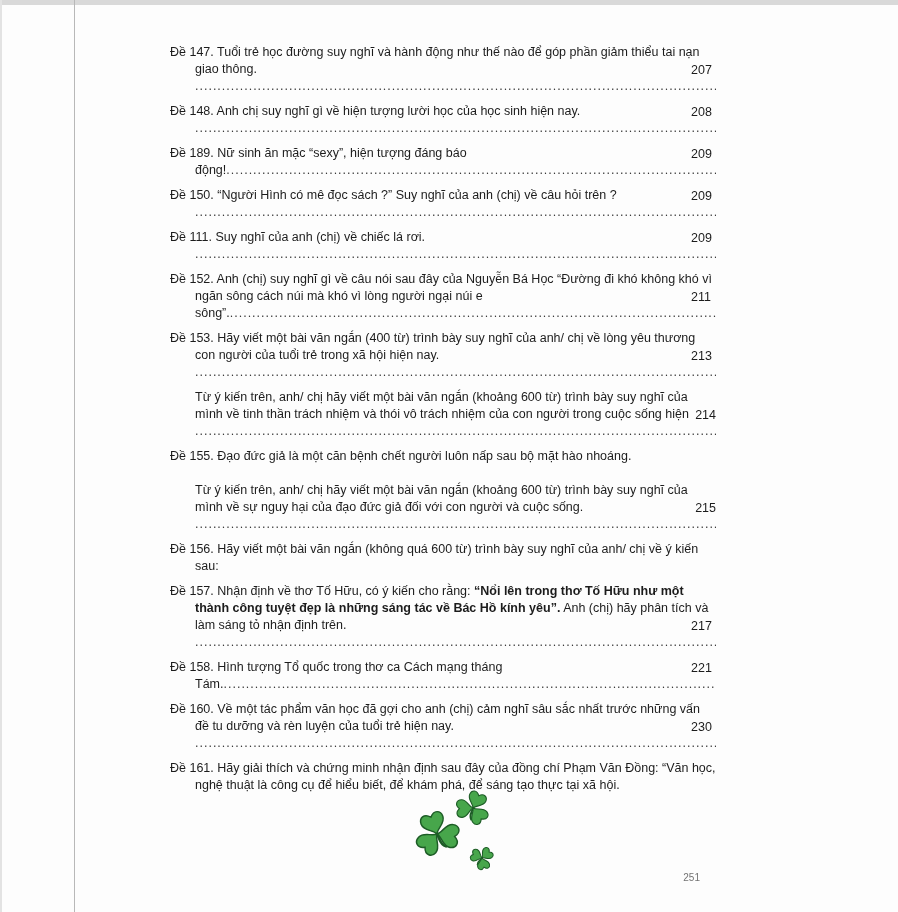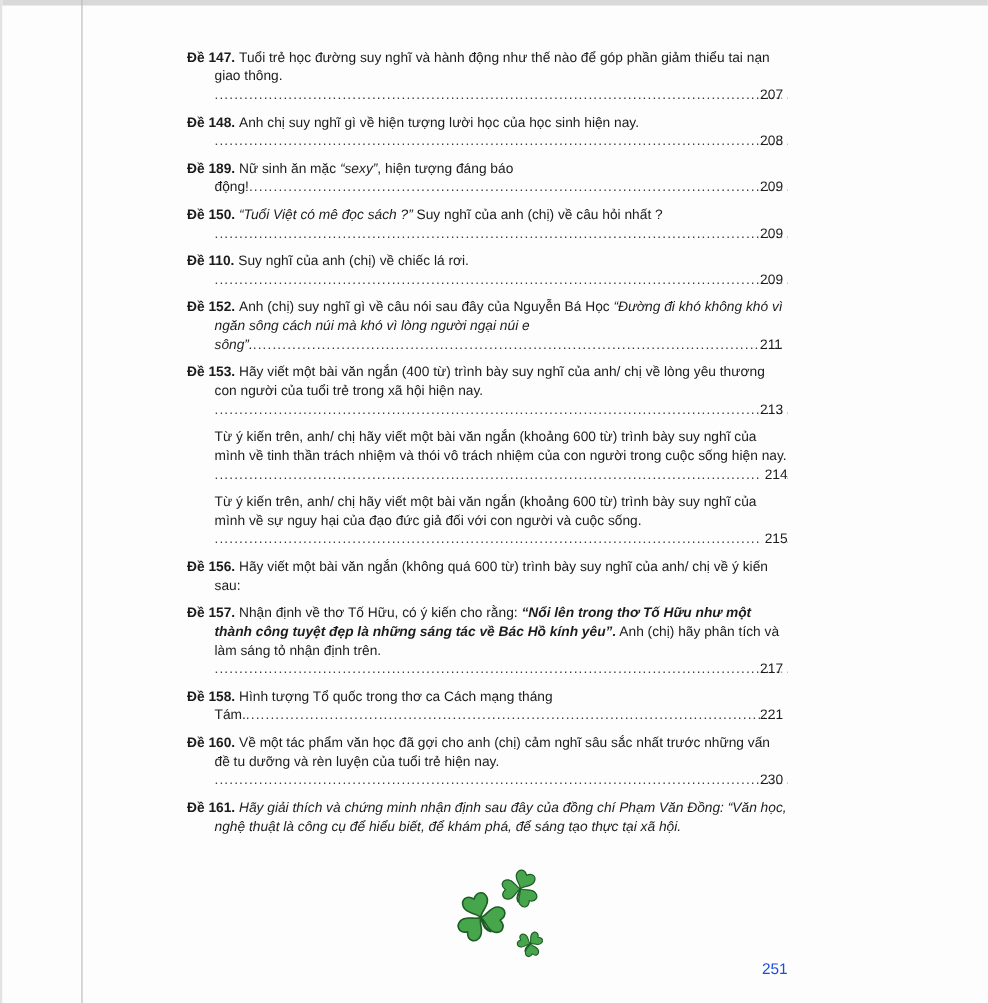--- a/index.html
+++ b/index.html
@@ -25,74 +25,75 @@
     font-size:12.5px;line-height:17px;
   }
   .entry{margin-bottom:8px;}
   .entry .block + .block{margin-top:17px;}
   .block{
     position:relative;
     overflow:hidden;
   }
   .block.first{padding-left:25px;text-indent:-25px;}
   .block.cont{padding-left:25px;}
-  .num{font-weight:bold;}
-  .it{font-style:italic;}
+  .num{font-weight:normal;}
+  .it{}
   .bd{font-weight:bold;}
   .leader::after{
     content:"................................................................................................................................................................................................................................................................................................................";
     letter-spacing:1px;
     color:#3a3a3a;
   }
   .pagenum{
-    position:absolute;right:0;bottom:0;
+    position:absolute;right:0;bottom:16px;
     background:#fdfdfd;
     padding-left:5px;
   }
   .decoration{
     position:absolute;left:385px;top:778px;width:130px;height:100px;
   }
   .footer-page{
-    position:absolute;right:184px;top:872px;
-    font-size:14px;color:#1d4ed8;
+    position:absolute;right:200px;top:872px;
+    font-size:10px;color:#737373;
   }
 </style>
 </head>
 <body>
 
 <div class="scan">
   <div class="edge-top"></div>
   <div class="edge-left"></div>
 
   <div class="content">
       <div class="entry">
         <div class="block first"><span class="num">Đề 147. </span><span>Tuổi trẻ học đường suy nghĩ và hành động như thế nào để góp phần giảm thiểu tai nạn giao thông. </span><span class="leader"></span><span class="pagenum">207</span></div>
       </div>
       <div class="entry">
         <div class="block first"><span class="num">Đề 148. </span><span>Anh chị suy nghĩ gì về hiện tượng lười học của học sinh hiện nay. </span><span class="leader"></span><span class="pagenum">208</span></div>
       </div>
       <div class="entry">
         <div class="block first"><span class="num">Đề 189. </span><span>Nữ sinh ăn mặc </span><span class="it">“sexy”</span><span>, hiện tượng đáng báo động!</span><span class="leader"></span><span class="pagenum">209</span></div>
       </div>
       <div class="entry">
-        <div class="block first"><span class="num">Đề 150. </span><span class="it">“Tuổi Việt có mê đọc sách ?” </span><span>Suy nghĩ của anh (chị) về câu hỏi nhất ? </span><span class="leader"></span><span class="pagenum">209</span></div>
+        <div class="block first"><span class="num">Đề 150. </span><span class="it">“Người Hình có mê đọc sách ?” </span><span>Suy nghĩ của anh (chị) về câu hỏi trên ? </span><span class="leader"></span><span class="pagenum">209</span></div>
       </div>
       <div class="entry">
-        <div class="block first"><span class="num">Đề 110. </span><span>Suy nghĩ của anh (chị) về chiếc lá rơi. </span><span class="leader"></span><span class="pagenum">209</span></div>
+        <div class="block first"><span class="num">Đề 111. </span><span>Suy nghĩ của anh (chị) về chiếc lá rơi. </span><span class="leader"></span><span class="pagenum">209</span></div>
       </div>
       <div class="entry">
         <div class="block first"><span class="num">Đề 152. </span><span>Anh (chị) suy nghĩ gì về câu nói sau đây của Nguyễn Bá Học </span><span class="it">“Đường đi khó không khó vì ngăn sông cách núi mà khó vì lòng người ngại núi e sông”.</span><span class="leader"></span><span class="pagenum">211</span></div>
       </div>
       <div class="entry">
         <div class="block first"><span class="num">Đề 153. </span><span>Hãy viết một bài văn ngắn (400 từ) trình bày suy nghĩ của anh/ chị về lòng yêu thương con người của tuổi trẻ trong xã hội hiện nay. </span><span class="leader"></span><span class="pagenum">213</span></div>
       </div>
       <div class="entry">
         <div class="block cont"><span>Từ ý kiến trên, anh/ chị hãy viết một bài văn ngắn (khoảng 600 từ) trình bày suy nghĩ của mình về tinh thần trách nhiệm và thói vô trách nhiệm của con người trong cuộc sống hiện nay. </span><span class="leader"></span><span class="pagenum">214</span></div>
       </div>
       <div class="entry">
+        <div class="block first"><span class="num">Đề 155. </span><span class="it">Đạo đức giả là một căn bệnh chết người luôn nấp sau bộ mặt hào nhoáng.</span></div>
         <div class="block cont"><span>Từ ý kiến trên, anh/ chị hãy viết một bài văn ngắn (khoảng 600 từ) trình bày suy nghĩ của mình về sự nguy hại của đạo đức giả đối với con người và cuộc sống. </span><span class="leader"></span><span class="pagenum">215</span></div>
       </div>
       <div class="entry">
         <div class="block first"><span class="num">Đề 156. </span><span>Hãy viết một bài văn ngắn (không quá 600 từ) trình bày suy nghĩ của anh/ chị về ý kiến sau:</span></div>
       </div>
       <div class="entry">
         <div class="block first"><span class="num">Đề 157. </span><span>Nhận định về thơ Tố Hữu, có ý kiến cho rằng: </span><span class="it bd">“Nổi lên trong thơ Tố Hữu như một thành công tuyệt đẹp là những sáng tác về Bác Hồ kính yêu”.</span><span> Anh (chị) hãy phân tích và làm sáng tỏ nhận định trên. </span><span class="leader"></span><span class="pagenum">217</span></div>
       </div>
       <div class="entry">
         <div class="block first"><span class="num">Đề 158. </span><span>Hình tượng Tổ quốc trong thơ ca Cách mạng tháng Tám.</span><span class="leader"></span><span class="pagenum">221</span></div>

